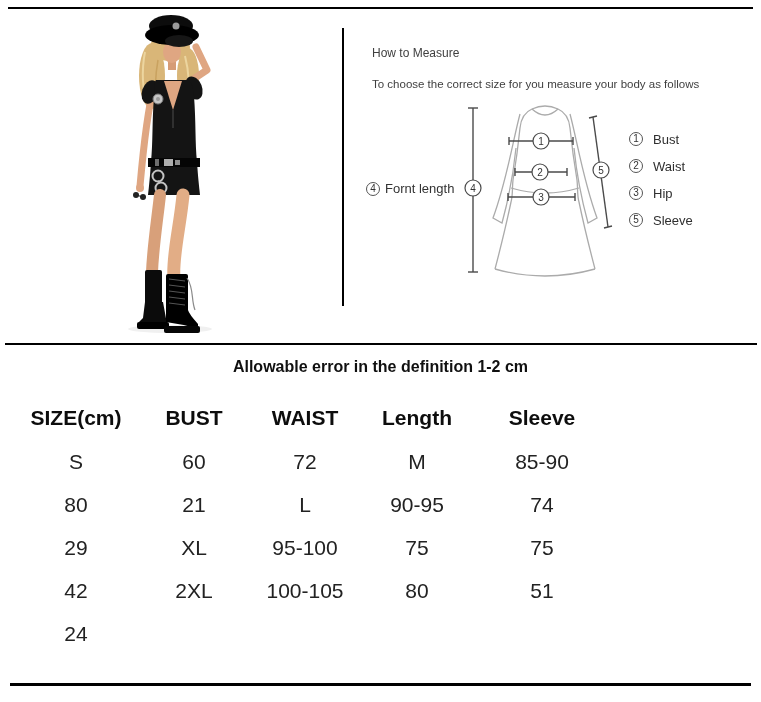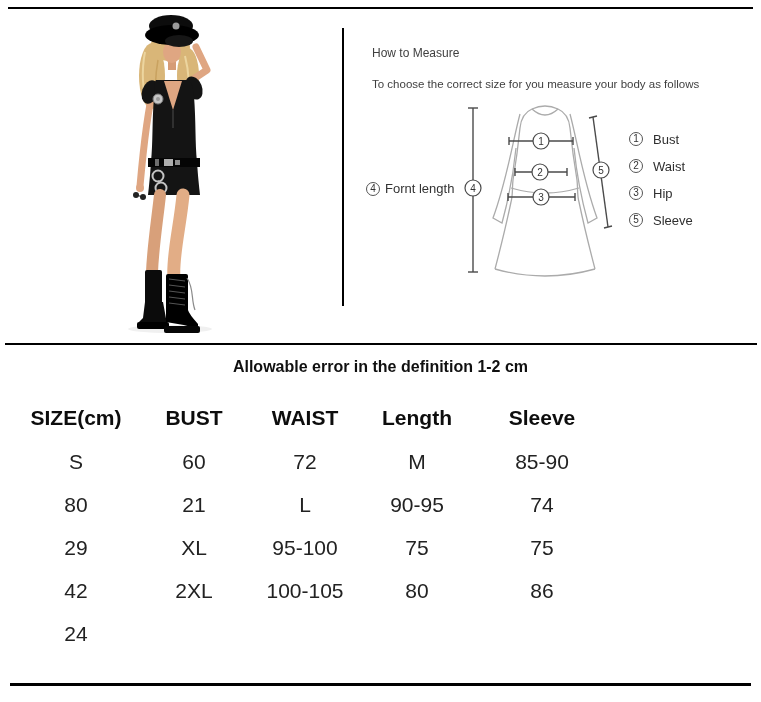--- a/index.html
+++ b/index.html
@@ -230,17 +230,17 @@
 
     <div class="cell">XL</div>
     <div class="cell">95-100</div>
     <div class="cell">75</div>
     <div class="cell">75</div>
     <div class="cell">42</div>
 
     <div class="cell">2XL</div>
     <div class="cell">100-105</div>
     <div class="cell">80</div>
-    <div class="cell">86</div>
+    <div class="cell">51</div>
     <div class="cell">24</div>
   </div>
 
 </div>
 
 </body></html>

